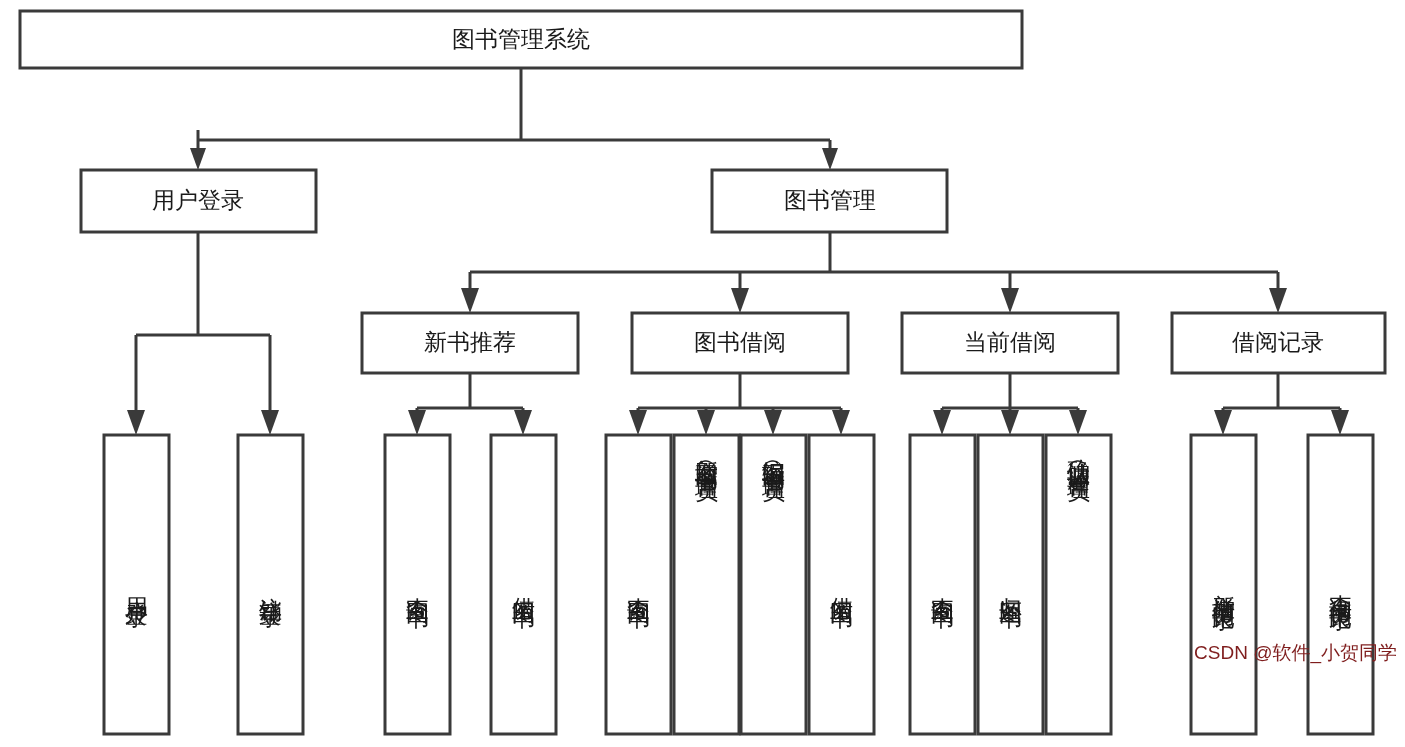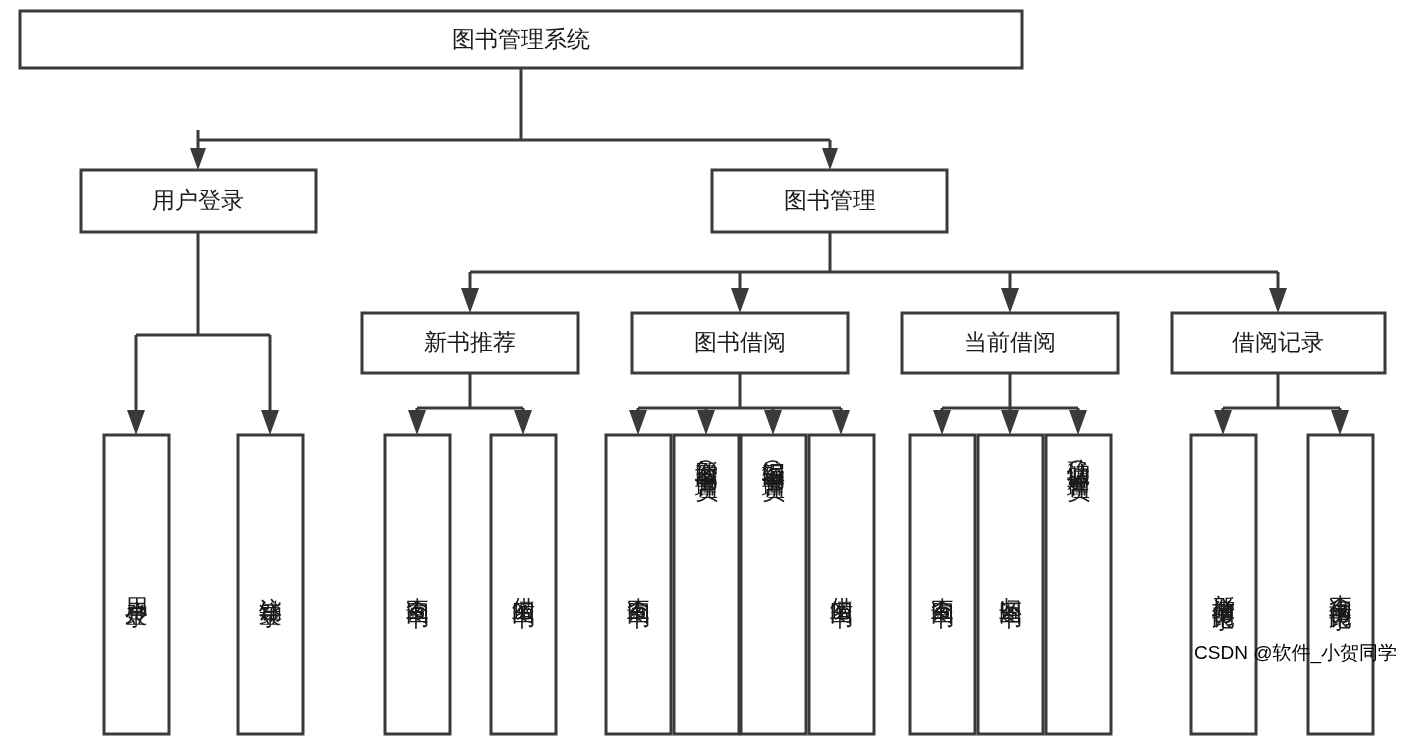--- a/index.html
+++ b/index.html
@@ -66,21 +66,21 @@
     letter-spacing: 3px;
     white-space: nowrap;
     line-height: 1;
   }
   .watermark {
     position: absolute;
     right: 8px;
     bottom: 6px;
     font-family: "Liberation Sans", "DejaVu Sans", sans-serif;
     font-size: 19px;
-    color: #000000;
+    color: #7f1d1d;
     white-space: nowrap;
     user-select: none;
   }
 </style>
 </head>
 <body>
 
 <div id="diagram-root">
 
   <svg class="diagram-canvas" viewBox="0 0 1405 747">

